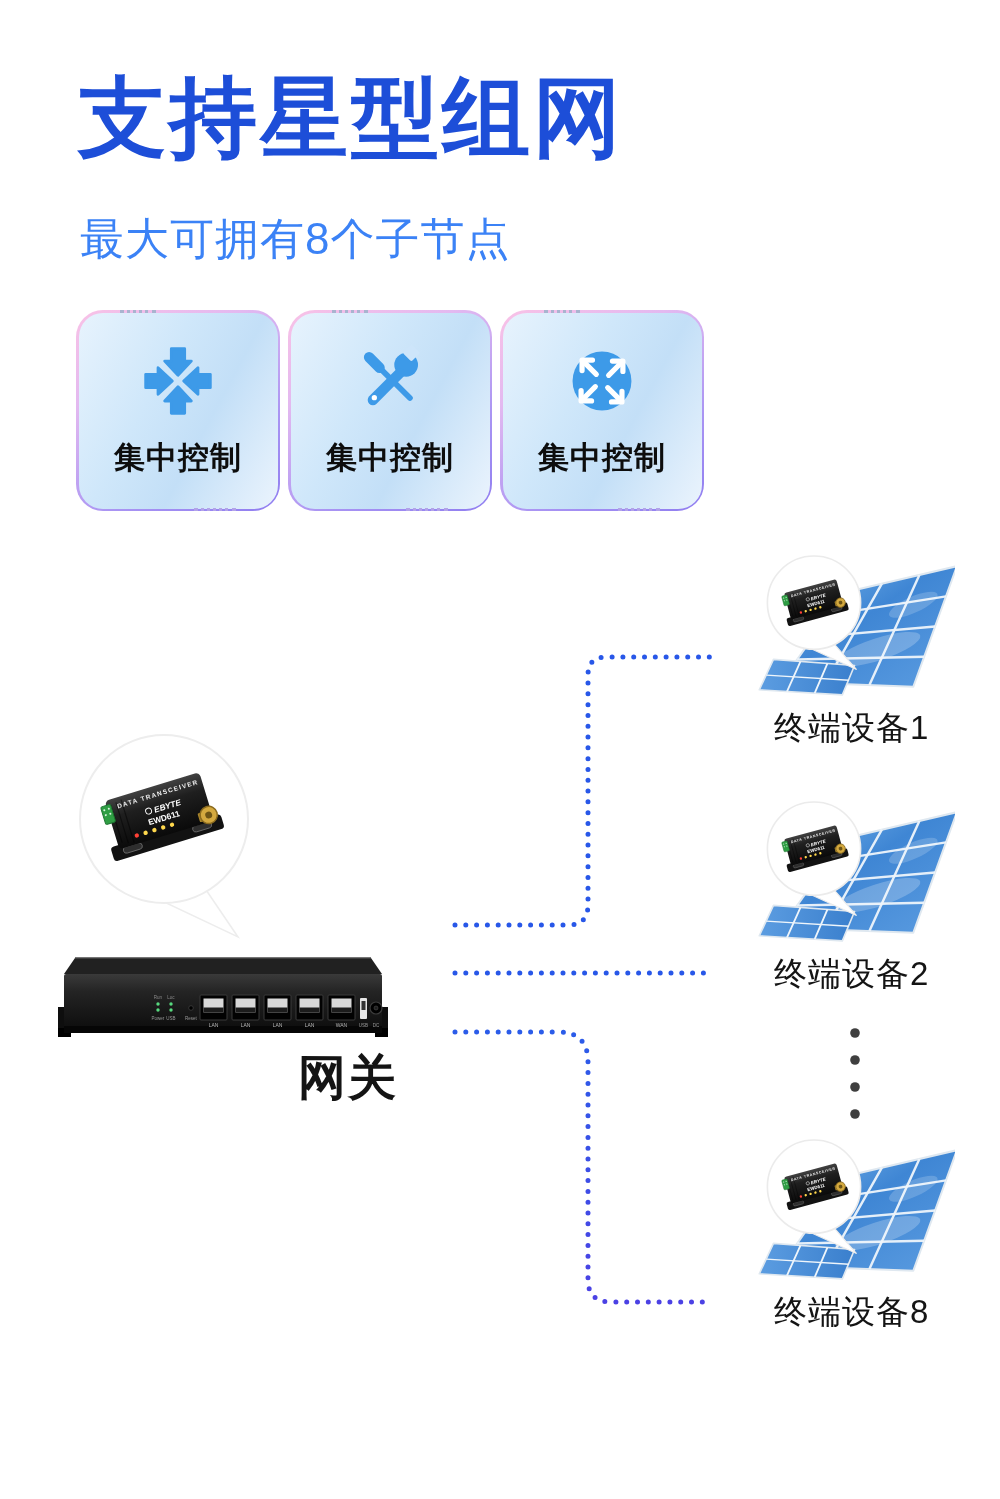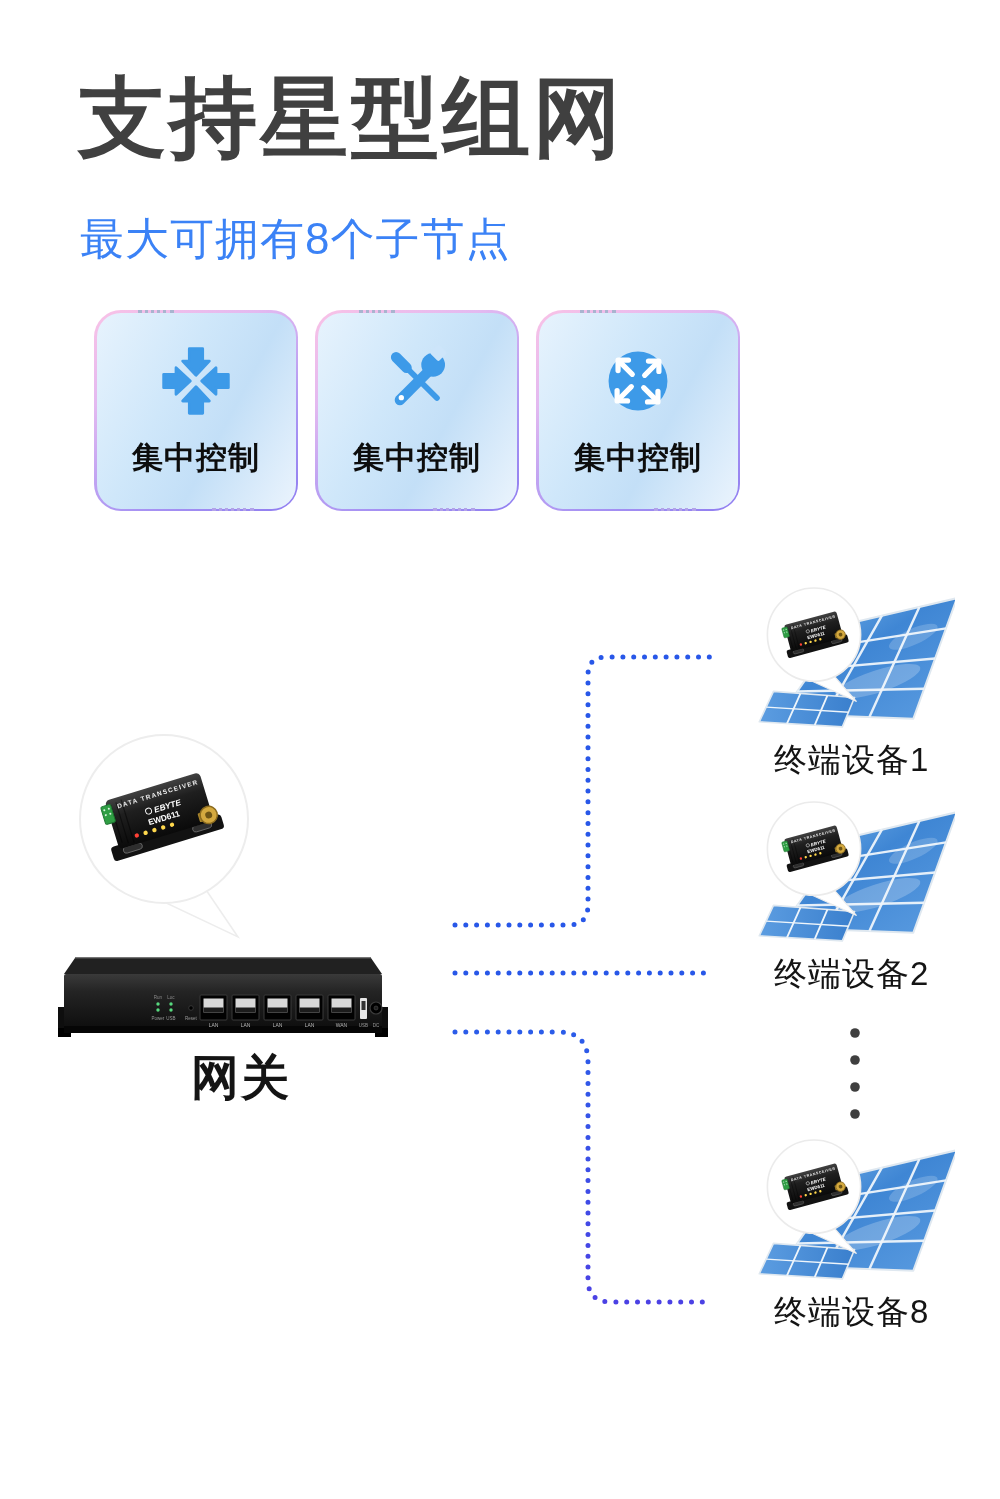--- a/index.html
+++ b/index.html
@@ -10,32 +10,32 @@
     overflow:hidden;
     font-family:"Liberation Sans","DejaVu Sans",sans-serif;
     color:#111;
   }
   .abs { position:absolute; }
 
   
   .page-title {
     left:78px; top:70px;
     font-size:88px; font-weight:800; letter-spacing:3px;
-    color:#404040; line-height:1.1;
+    color:#1d4ed8; line-height:1.1;
   }
   .page-subtitle {
     left:80px; top:210px;
     font-size:44px; font-weight:400; letter-spacing:1px;
     color:#3b82f6;
   }
 
   
   .features {
-    left:94px; top:310px;
-    display:flex; gap:17px;
+    left:76px; top:310px;
+    display:flex; gap:8px;
   }
   .card {
     position:relative;
     width:204px; height:201px;
     border-radius:27px;
     padding:2.5px;
     background:linear-gradient(150deg,#f9c2e6 0%,#e3b9f0 30%,#a994f3 70%,#8f7df0 100%);
   }
   .card::before {
     content:""; position:absolute; top:0; left:44px; width:36px; height:0;
@@ -55,22 +55,22 @@
   .card-label { font-size:31px; font-weight:600; color:#0d0d0d; letter-spacing:1px; }
 
   
   .terminal-block { position:absolute; width:205px; }
   .terminal-img { width:205px; height:152px; display:block; }
   .terminal-label {
     font-size:33px; font-weight:500; color:#141414;
     padding-left:24px; margin-top:2px; letter-spacing:1px;
   }
   .gateway-label {
-    left:76px; top:1046px; width:330px;
-    text-align:center; font-size:48px; font-weight:600; color:#141414;
+    left:68px; top:1046px; width:330px;
+    text-align:right; font-size:48px; font-weight:600; color:#141414;
     letter-spacing:2px;
   }
   svg text { font-family:"Liberation Sans","DejaVu Sans",sans-serif; }
 </style>
 </head>
 <body>
 
 <svg aria-hidden="true" style="position:absolute;width:0;height:0;overflow:hidden">
   <defs>
     <linearGradient id="gPanel" x1="0" y1="0" x2="1" y2="1">
@@ -277,21 +277,21 @@
   </g>
   <g>
     <circle cx="318" cy="56" r="6" fill="#000" stroke="#3c3c3c" stroke-width="1.2"></circle>
     <circle cx="318" cy="56" r="2" fill="#1f1f1f" stroke="#4a4a4a" stroke-width="0.6"></circle>
     <text x="318" y="75" font-size="4.5" fill="#9a9a9a" text-anchor="middle">DC</text>
   </g>
 </svg>
 
 <div class="abs gateway-label">网关</div>
 
-<div class="terminal-block" style="left:750px; top:584px;">
+<div class="terminal-block" style="left:750px; top:552px;">
   <svg class="terminal-img" viewBox="0 0 200 150">
     <use href="#terminalGraphic"></use>
   </svg>
   <div class="terminal-label">终端设备1</div>
 </div>
 
 <div class="terminal-block" style="left:750px; top:798px;">
   <svg class="terminal-img" viewBox="0 0 200 150">
     <use href="#terminalGraphic"></use>
   </svg>

